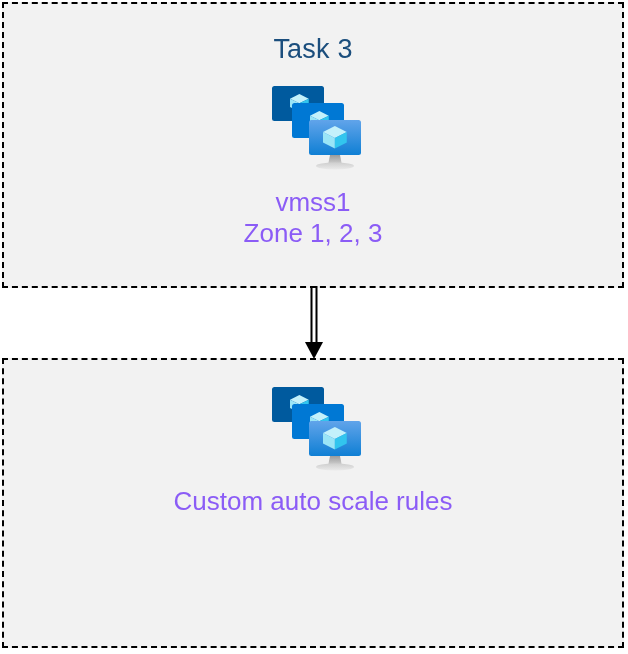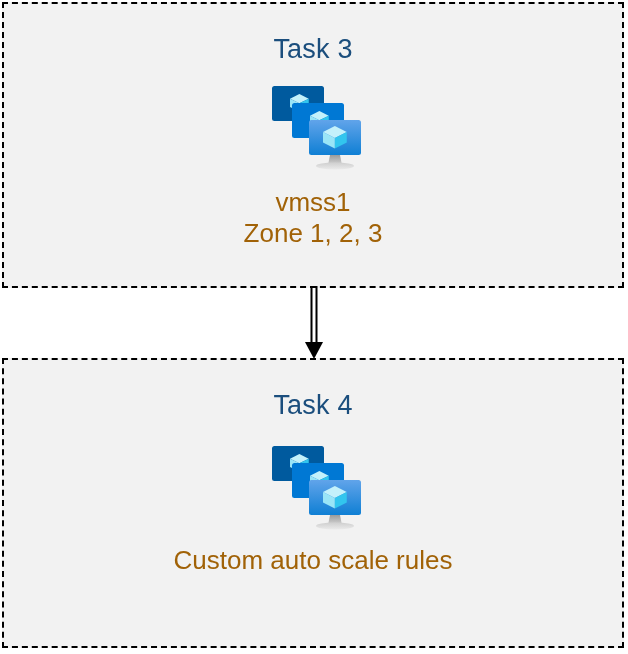--- a/index.html
+++ b/index.html
@@ -54,21 +54,21 @@
     font-weight: 400;
     letter-spacing: 0.2px;
     line-height: 1;
     text-align: center;
   }
 
   #box-task3 .task-heading { margin-top: 32px; }
   #box-task4 .task-heading { margin-top: 32px; }
 
   .task-caption {
-    color: #a16207;
+    color: #8b5cf6;
     font-size: 26px;
     font-weight: 400;
     line-height: 1.18;
     text-align: center;
     white-space: pre-line;
   }
 
   
   .vmss-icon {
     display: block;
@@ -145,21 +145,20 @@
   <svg id="connector-arrow" viewBox="0 0 32 74" aria-hidden="true">
 
     <rect x="12.5" y="0" width="2" height="60" fill="#000000"></rect>
     <rect x="17.5" y="0" width="2" height="60" fill="#000000"></rect>
 
     <polygon points="7,56 25,56 16,73" fill="#000000"></polygon>
   </svg>
 
   <div class="task-box" id="box-task4">
 
-    <div class="task-heading">Task 4</div>
 
     <svg class="vmss-icon" width="104" height="96" viewBox="0 0 104 96" aria-hidden="true">
       <defs>
         <linearGradient id="frontMon4" x1="0" y1="0" x2="0" y2="1">
           <stop offset="0%" stop-color="#61a4ea"></stop>
           <stop offset="100%" stop-color="#0f7fd4"></stop>
         </linearGradient>
         <linearGradient id="stand4" x1="0" y1="0" x2="0" y2="1">
           <stop offset="0%" stop-color="#9b9b9b"></stop>
           <stop offset="100%" stop-color="#d6d6d6"></stop>

